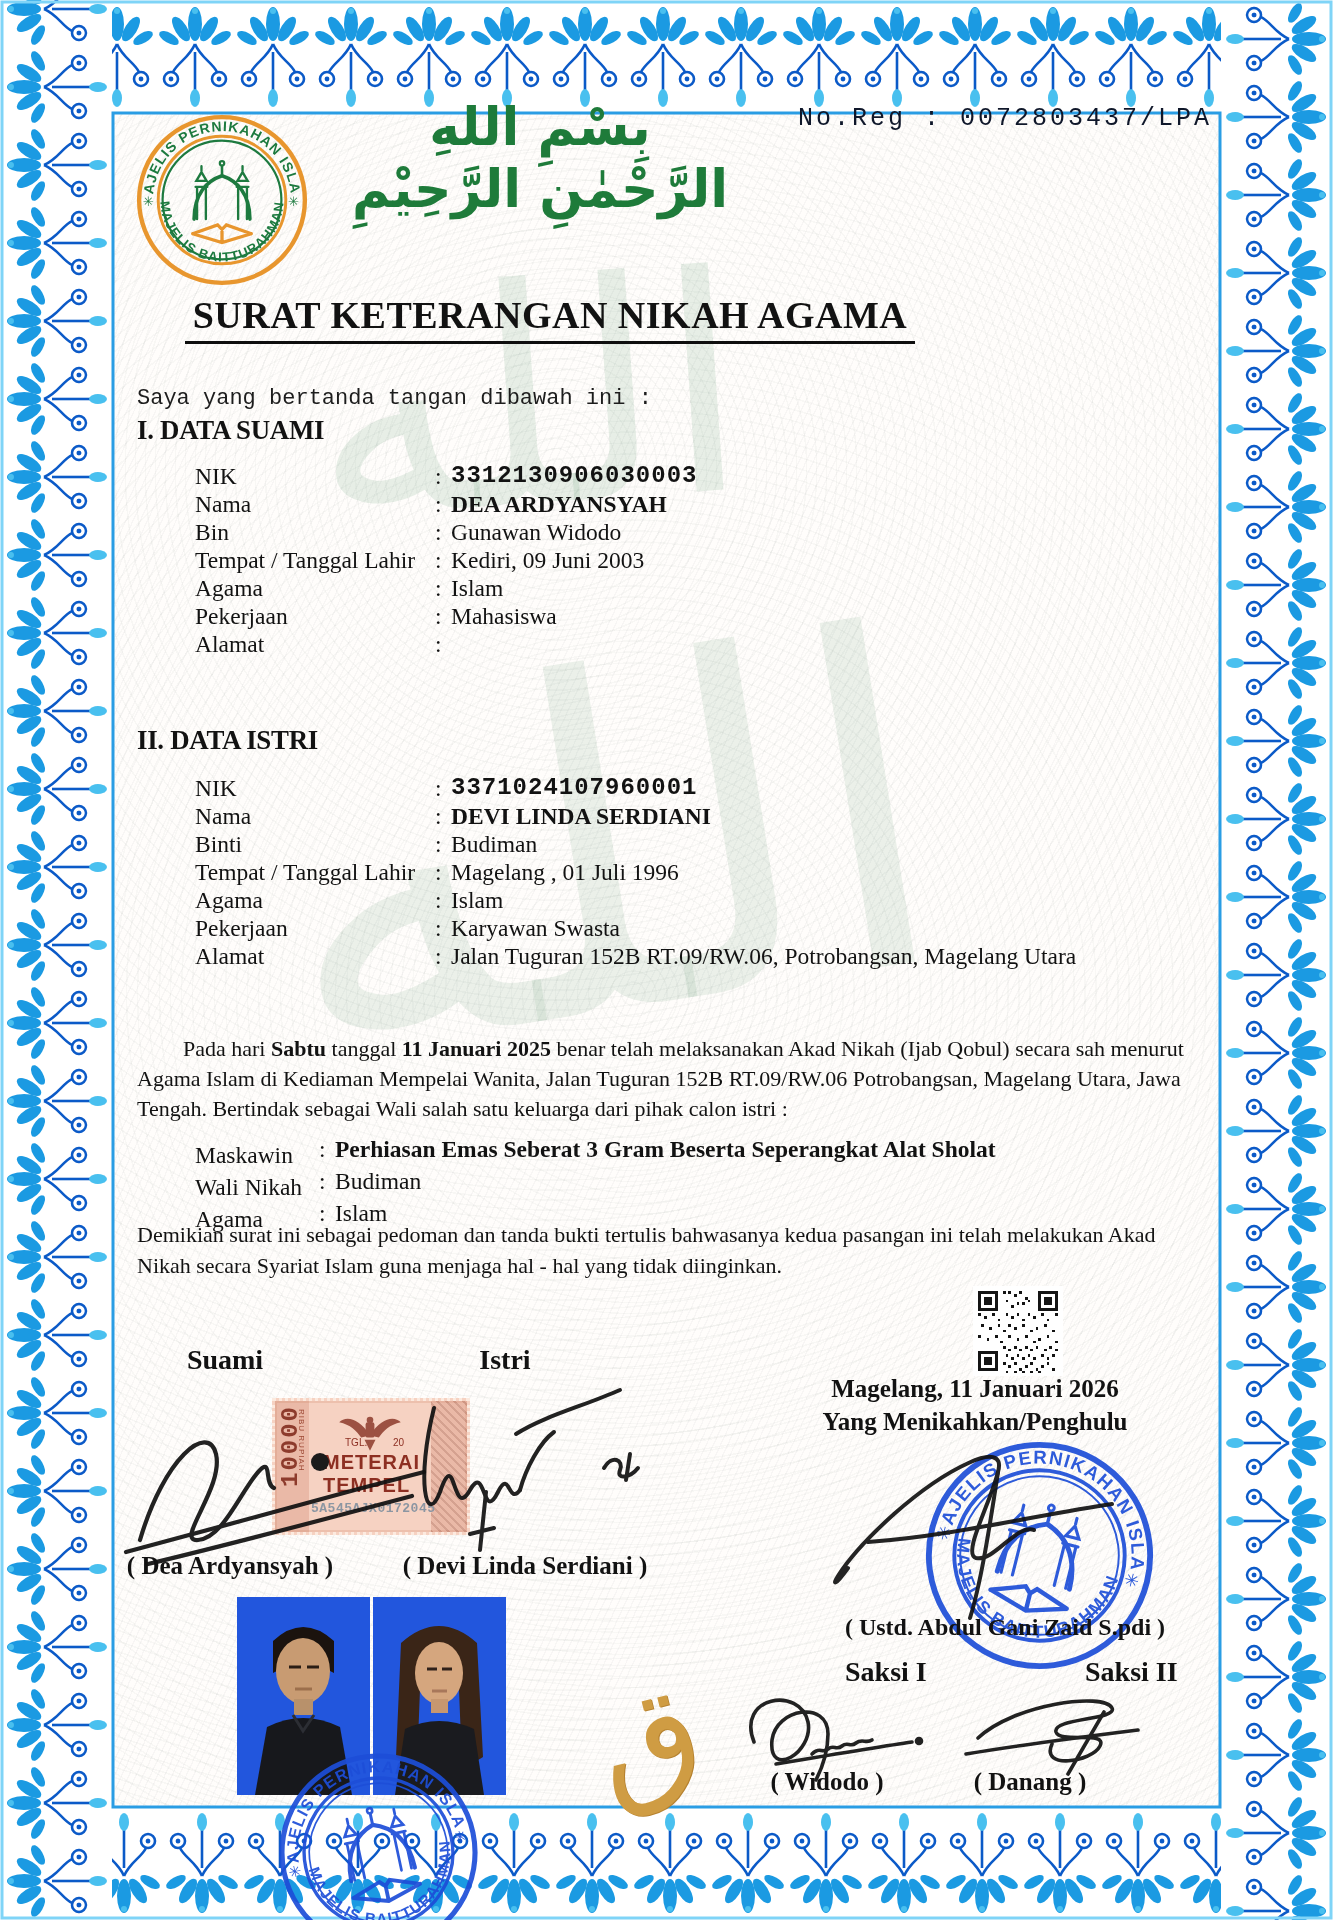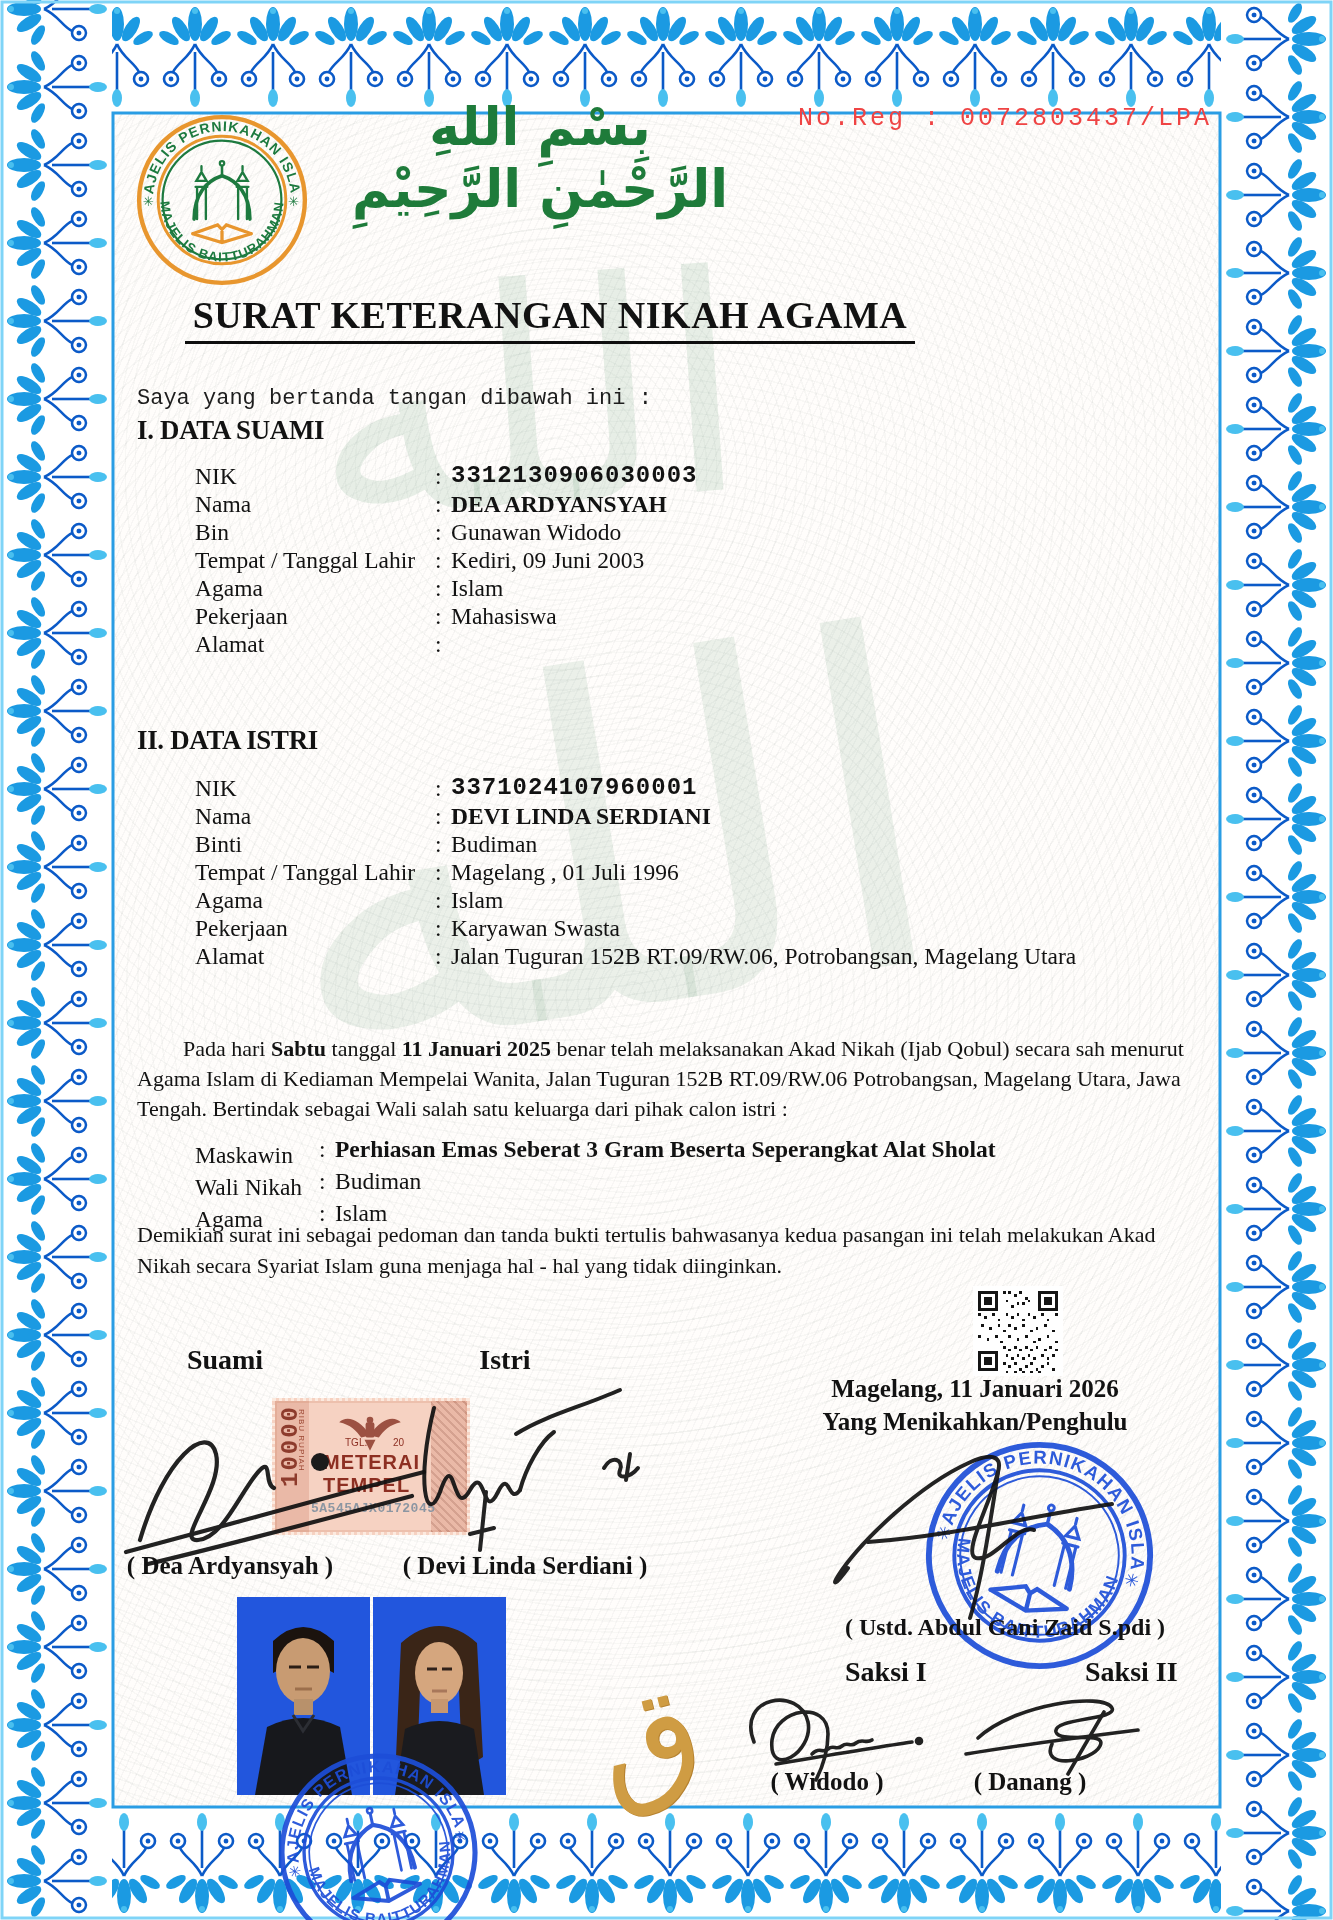--- a/index.html
+++ b/index.html
@@ -12,21 +12,21 @@
       repeating-radial-gradient(circle at 40% 21%, rgba(90,110,95,0.045) 0 1.5px, transparent 1.5px 10px),
       repeating-radial-gradient(circle at 47% 52%, rgba(90,110,95,0.04) 0 1.5px, transparent 1.5px 11px),
       repeating-linear-gradient(115deg, rgba(110,110,120,0.05) 0 1.3px, transparent 1.3px 6.5px),
       #fffdfb;}
   .border-svg{position:absolute;left:0;top:0;z-index:2;}
   .layer{z-index:3;}
   .overlay{z-index:5;}
   .topmost{z-index:6;}
   .watermark{z-index:1;color:rgba(70,138,94,0.13);font-family:"DejaVu Sans",sans-serif;
              pointer-events:none;line-height:1;}
-  .regnum{font-family:"Liberation Mono",monospace;font-size:25px;letter-spacing:3px;color:#ef4444;
+  .regnum{font-family:"Liberation Mono",monospace;font-size:25px;letter-spacing:3px;color:#0f172a;
           text-align:right;white-space:nowrap;}
   .bismillah{font-family:"DejaVu Sans",sans-serif;font-size:52px;font-weight:700;color:#1e7b3a;
              text-align:center;direction:rtl;line-height:1.2;}
   .doc-title{font-size:38px;font-weight:700;letter-spacing:0.5px;white-space:nowrap;
              border-bottom:3.5px solid #0e0e0e;padding:0 8px 5px 8px;}
   .intro{font-family:"Liberation Sans",sans-serif;font-size:22px;color:#1d1d1d;}
   .sec{font-size:28px;font-weight:700;letter-spacing:-0.3px;transform:scaleX(0.96);transform-origin:left;}
   .frow{display:flex;align-items:flex-start;line-height:28px;font-size:23.5px;}
   .flabel{width:240px;flex:none;}
   .fcolon{width:16px;flex:none;}

